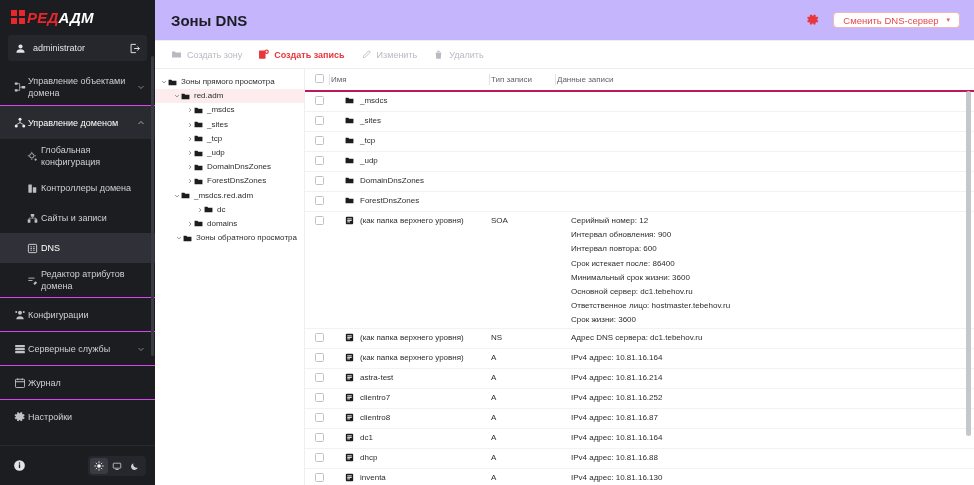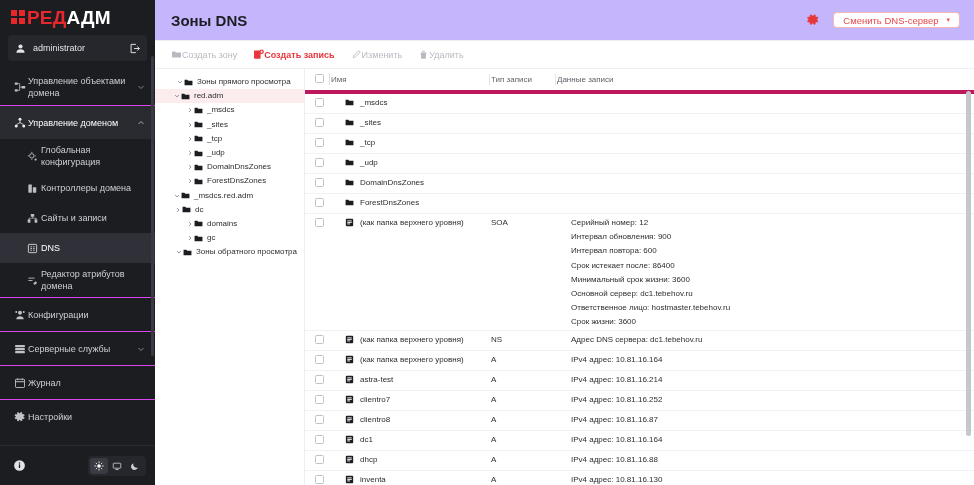--- a/index.html
+++ b/index.html
@@ -28,21 +28,21 @@
   }
   .logo-mark {
     width: 15px; height: 14px;
     display: grid;
     grid-template-columns: 6px 6px;
     grid-template-rows: 6px 6px;
     gap: 2px;
     margin-right: 1px;
   }
   .logo-mark i { background: #e8272c; display:block; }
-  .logo-text { font-size: 19px; font-weight: bold; letter-spacing: .2px; line-height: 1; }
+  .logo-text { font-size: 15px; font-weight: bold; letter-spacing: .2px; line-height: 1; font-style: italic; }
   .logo-text .red { color: #e8272c; }
   .logo-text .wht { color: #ffffff; }
 
   .user-box {
     margin: 3px 8px 6px 8px;
     background: #26272c;
     border-radius: 3px;
     height: 26px;
     display: flex; align-items: center;
     padding: 0 7px;
@@ -122,21 +122,21 @@
   .dns-server-btn .caret { font-size: 7px; opacity: .9; }
 
   .toolbar {
     height: 28px; flex: 0 0 28px;
     display: flex; align-items: center;
     padding: 0 0 0 16px;
     gap: 16px;
     border-bottom: 1px solid #eceef0;
     background: #fff;
   }
-  .tb-btn { display: flex; align-items: center; font-size: 9px; color: #b7bac0; cursor: default; white-space: nowrap;}
+  .tb-btn { display: flex; align-items: center; gap: 5px; font-size: 9px; color: #b7bac0; cursor: default; white-space: nowrap;}
   .tb-btn.enabled { color: #e8363b; font-weight: bold; align-items: flex-end; }
 
   .content { flex: 1; display: flex; min-height: 0; }
 
   
   .tree-pane {
     width: 150px; flex: 0 0 150px;
     border-right: 1px solid #eceef0;
     padding: 6px 0 0 0;
     overflow: hidden;
@@ -154,21 +154,21 @@
   .tree-node .tw { width: 9px; flex: 0 0 9px; display:flex; align-items:center; justify-content:center; color:#7a7d84; }
   .tree-node .fi { width: 13px; flex: 0 0 13px; display:flex; align-items:center; }
   .tree-node .tl { line-height: 10px; }
 
   
   .table-pane { flex: 1; min-width: 0; overflow: hidden; position: relative; background: #fff; }
   table.dns { width: 100%; border-collapse: collapse; table-layout: fixed; }
   table.dns th {
     font-size: 8px; font-weight: normal; color: #5f636a;
     text-align: left; padding: 5px 4px 5px 0;
-    border-bottom: 4px solid #be185d;
+    border-bottom: 2px solid #be185d;
     background: #fff;
     position: relative;
   }
   table.dns th.divided::before {
     content: ""; position: absolute; left: -2px; top: 5px; bottom: 5px;
     width: 1px; background: #dfe2e6;
   }
   table.dns td {
     font-size: 8px; color: #2c2d31;
     padding: 4px 4px 4px 0;
@@ -463,21 +463,21 @@
               <path d="M4 5h8l-.7 9H4.7zM6 2.6h4v1.5H6z"></path>
             </svg>
         </span>
         <span>Удалить</span>
       </div>
     </div>
 
     <div class="content">
 
       <div class="tree-pane" id="tree-pane">
-          <div class="tree-node" style="padding-left: 20px;">
+          <div class="tree-node" style="padding-left: 4px;">
             <span class="tw">
               <svg width="6" height="6" viewBox="0 0 16 16" fill="none" stroke="#7a7d84" stroke-width="2.2">
                 <path d="M3 5.5l5 5 5-5"></path>
               </svg>
             </span>
             <span class="fi">
               <svg width="9" height="9" viewBox="0 0 16 16" fill="#1c1d21">
                 <path d="M1 3h5l1.4 1.7H15V13H1z"></path>
               </svg>
             </span>
@@ -580,21 +580,21 @@
                 <path d="M3 5.5l5 5 5-5"></path>
               </svg>
             </span>
             <span class="fi">
               <svg width="9" height="9" viewBox="0 0 16 16" fill="#1c1d21">
                 <path d="M1 3h5l1.4 1.7H15V13H1z"></path>
               </svg>
             </span>
             <span class="tl">_msdcs.red.adm</span>
           </div>
-          <div class="tree-node" style="padding-left: 18px;">
+          <div class="tree-node" style="padding-left: 40px;">
             <span class="tw">
               <svg width="6" height="6" viewBox="0 0 16 16" fill="none" stroke="#7a7d84" stroke-width="2.2">
                 <path d="M5.5 3l5 5-5 5"></path>
               </svg>
             </span>
             <span class="fi">
               <svg width="9" height="9" viewBox="0 0 16 16" fill="#1c1d21">
                 <path d="M1 3h5l1.4 1.7H15V13H1z"></path>
               </svg>
             </span>
@@ -605,33 +605,20 @@
               <svg width="6" height="6" viewBox="0 0 16 16" fill="none" stroke="#7a7d84" stroke-width="2.2">
                 <path d="M5.5 3l5 5-5 5"></path>
               </svg>
             </span>
             <span class="fi">
               <svg width="9" height="9" viewBox="0 0 16 16" fill="#1c1d21">
                 <path d="M1 3h5l1.4 1.7H15V13H1z"></path>
               </svg>
             </span>
             <span class="tl">domains</span>
-          </div>
-          <div class="tree-node" style="padding-left: 30px;">
-            <span class="tw">
-              <svg width="6" height="6" viewBox="0 0 16 16" fill="none" stroke="#7a7d84" stroke-width="2.2">
-                <path d="M5.5 3l5 5-5 5"></path>
-              </svg>
-            </span>
-            <span class="fi">
-              <svg width="9" height="9" viewBox="0 0 16 16" fill="#1c1d21">
-                <path d="M1 3h5l1.4 1.7H15V13H1z"></path>
-              </svg>
-            </span>
-            <span class="tl">gc</span>
           </div>
           <div class="tree-node" style="padding-left: 19px;">
             <span class="tw">
               <svg width="6" height="6" viewBox="0 0 16 16" fill="none" stroke="#7a7d84" stroke-width="2.2">
                 <path d="M3 5.5l5 5 5-5"></path>
               </svg>
             </span>
             <span class="fi">
               <svg width="9" height="9" viewBox="0 0 16 16" fill="#1c1d21">
                 <path d="M1 3h5l1.4 1.7H15V13H1z"></path>

